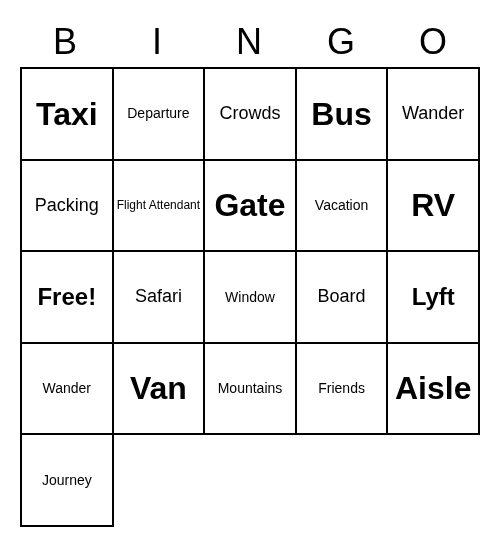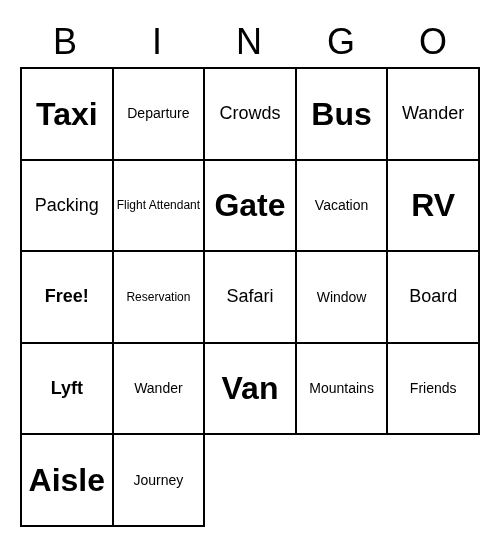--- a/index.html
+++ b/index.html
@@ -57,21 +57,21 @@
       text-align: center;
       padding: 2px;
       min-height: 82px;
     }
 
     .bingo-cell span {
       line-height: 1.2;
     }
 
     .size-xlarge span { font-size: 32px; font-weight: bold; }
-    .size-large span { font-size: 18px; font-weight: bold; }
+    .size-large span { font-size: 24px; font-weight: bold; }
     .size-medium span { font-size: 18px; }
     .size-small span { font-size: 14px; }
     .size-xsmall span { font-size: 12px; }
   </style>
 </head>
 <body>
 
 <div class="bingo-card">
   <div class="bingo-header">
   <div class="bingo-header-cell">B</div>
@@ -107,23 +107,20 @@
       </div>
       <div class="bingo-cell size-small">
         <span>Vacation</span>
       </div>
       <div class="bingo-cell size-xlarge">
         <span>RV</span>
       </div>
       <div class="bingo-cell size-large">
         <span>Free!</span>
       </div>
-      <div class="bingo-cell size-xsmall">
-        <span>Reservation</span>
-      </div>
       <div class="bingo-cell size-medium">
         <span>Safari</span>
       </div>
       <div class="bingo-cell size-small">
         <span>Window</span>
       </div>
       <div class="bingo-cell size-medium">
         <span>Board</span>
       </div>
       <div class="bingo-cell size-large">

